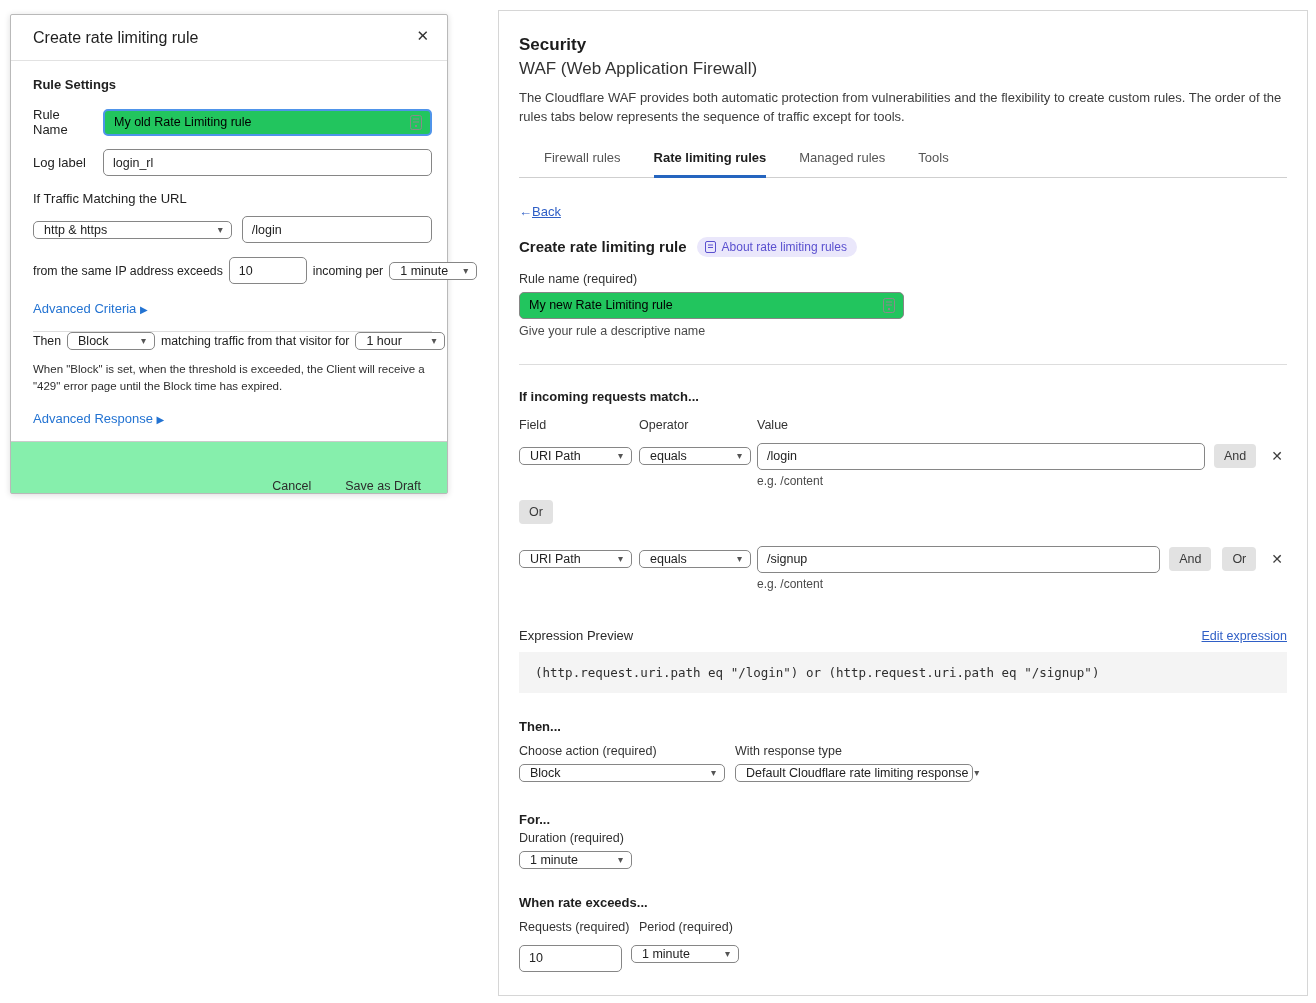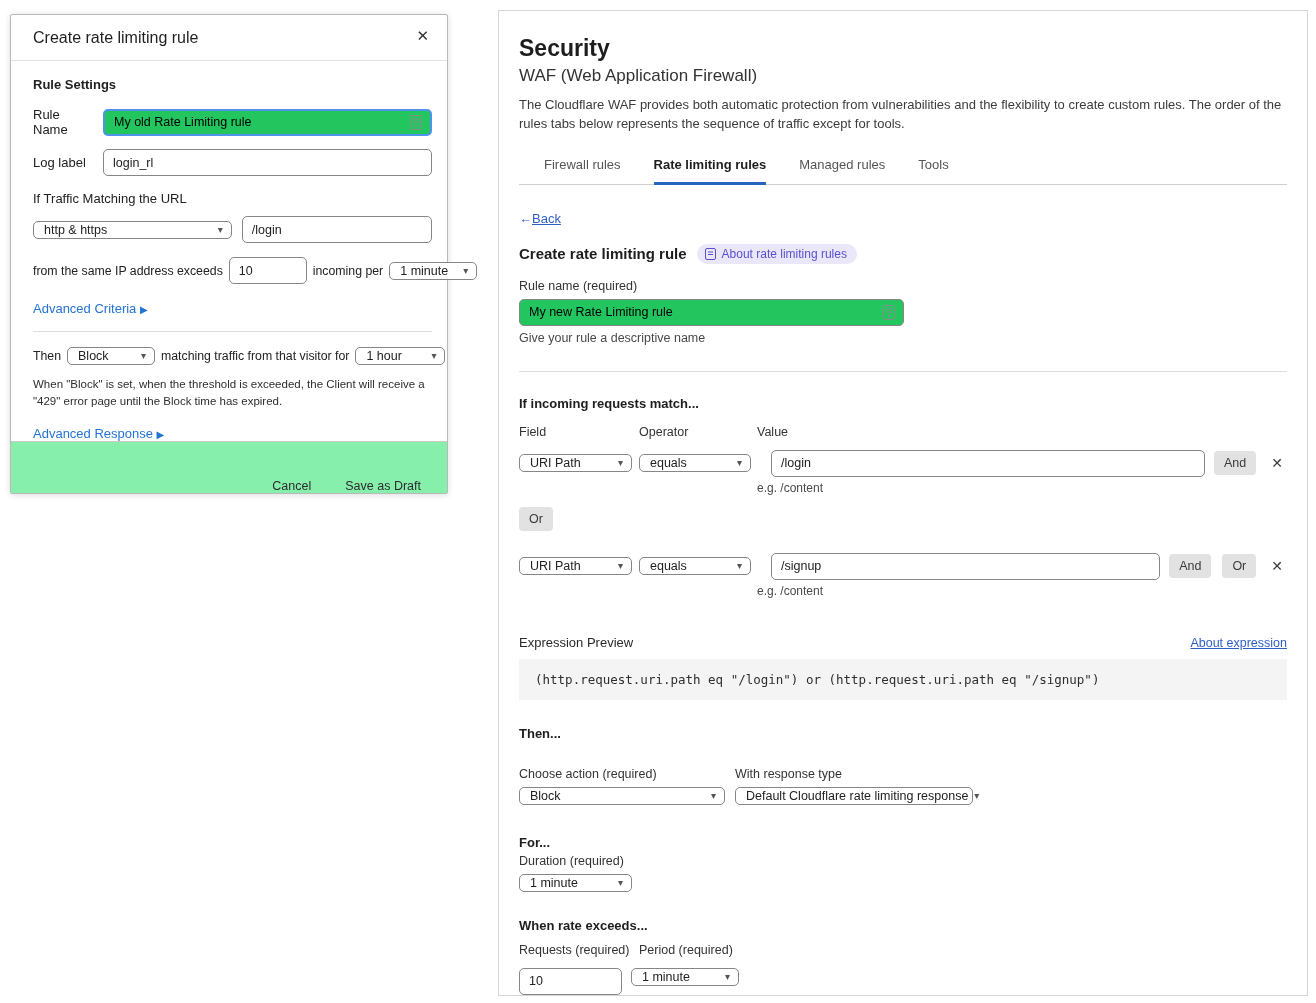--- a/index.html
+++ b/index.html
@@ -42,42 +42,42 @@
   .ld-note { font-size:11.5px; color:#2e2e2e; line-height:1.5; margin-top:11px; padding-right:6px; }
   .ld-footer { position:absolute; left:0; right:0; bottom:0; height:52px; background:#86efac;
                border-top:1px solid #cbcbcb; display:flex; align-items:flex-end; justify-content:flex-end;
                gap:34px; padding-right:26px; }
   .ld-footer-btn { background:none; border:none; font-size:12.5px; color:#2c2c2c;
                    font-family:"Liberation Sans", sans-serif; cursor:pointer; }
 
   
   .waf-panel { position:absolute; left:498px; top:10px; width:810px; height:986px;
                background:#fff; border:1px solid #d6d6d6; padding:22px 20px; overflow:hidden; }
-  .waf-title { font-size:23px; font-weight:700; color:#1d1d1d; margin:2px 0 4px; }
+  .waf-title { font-size:17px; font-weight:700; color:#1d1d1d; margin:2px 0 4px; }
   .waf-subtitle { font-size:17px; font-weight:400; color:#333; margin-bottom:10px; }
   .waf-desc { font-size:13px; color:#3c3c3c; line-height:1.45; max-width:768px; }
   .tabs { display:flex; gap:33px; margin-top:17px; padding-left:25px; border-bottom:1px solid #cfcfcf; }
   .tab { font-size:13px; color:#555; padding:6px 0 10px; cursor:pointer; border-bottom:3px solid transparent; margin-bottom:-1px; }
   .tab.active { color:#1d1d1d; font-weight:700; border-bottom-color:#2565bf; }
   .back-link { display:inline-flex; align-items:center; margin-top:26px; font-size:13px; color:#2f5fc6; cursor:pointer; }
   .back-link .bl-text { text-decoration:underline; }
   .heading-row { display:flex; align-items:center; gap:10px; margin:17px 0 15px; }
   .waf-h2 { font-size:15px; font-weight:700; color:#1d1d1d; }
   .badge { display:inline-flex; align-items:center; gap:6px; background:#eae7fb; color:#5a50cf;
            border-radius:11px; padding:3px 10px 3px 8px; font-size:12px; cursor:pointer; }
   .field-label { font-size:12.5px; color:#333; margin-bottom:6px; white-space:nowrap; }
   .helper { font-size:12.5px; color:#4a4a4a; margin-top:5px; }
   .waf-rule-name .inp-wrap { width:385px; }
   .sect-divider { border-top:1px solid #ddd; margin:26px 0 24px; }
   .bold-heading { font-size:13px; font-weight:700; color:#1d1d1d; }
   .match-labels { display:flex; margin:14px 0 5px; }
   .match-labels .l1 { width:120px; } .match-labels .l2 { width:118px; }
   .cond-row { display:flex; align-items:center; }
   .cond-row .f-sel { width:113px; margin-right:7px; flex-shrink:0; }
-  .cond-row .o-sel { width:112px; margin-right:20px; flex-shrink:0; }
+  .cond-row .o-sel { width:112px; margin-right:6px; flex-shrink:0; }
   .cond-row .v-inp { flex:1; margin-right:9px; }
   .cond-row .gbtn { margin-right:11px; }
   .cond-helper { margin-left:238px; margin-top:4px; font-size:12px; color:#4a4a4a; }
   .or-connector { margin:12px 0 19px; }
   .expr-header { display:flex; align-items:baseline; justify-content:space-between; margin-top:37px; }
   .expr-label { font-size:13px; color:#2a2a2a; }
   .edit-link { font-size:12.5px; color:#2f5fc6; text-decoration:underline; cursor:pointer; }
   .expr-box { background:#f4f4f4; margin-top:9px; padding:13px 16px;
               font-family:"DejaVu Sans Mono", monospace; font-size:12.5px; color:#2e2e2e; }
   .col-group { display:flex; }
@@ -142,21 +142,21 @@
         <span class="caret">▾</span>
       </div>
     </div>
 
     <div style="margin-top:15px;">
       <a class="blue-link"><span>Advanced Criteria</span> <span style="font-size:10px;">▶</span></a>
     </div>
 
     <div class="divider" style="margin-top:14px;"></div>
 
-    <div class="ld-inline" style="margin-top:15px;">
+    <div class="ld-inline" style="">
       <span>Then</span>
       <div class="sel" style="width:88px; flex-shrink:0;">
         <span>Block</span>
         <span class="caret">▾</span>
       </div>
       <span>matching traffic from that visitor for</span>
       <div class="sel" style="width:90px; flex-shrink:0;">
         <span>1 hour</span>
         <span class="caret">▾</span>
       </div>
@@ -270,26 +270,26 @@
     </div>
     <input class="inp v-inp" value="/signup" style="">
     <button class="gbtn">And</button>
     <button class="gbtn">Or</button>
     <button class="xbtn"><span>✕</span></button>
   </div>
   <div class="cond-helper">e.g. /content</div>
 
   <div class="expr-header">
     <div class="expr-label">Expression Preview</div>
-    <a class="edit-link">About expression</a>
+    <a class="edit-link">Edit expression</a>
   </div>
   <div class="expr-box">(http.request.uri.path eq "/login") or (http.request.uri.path eq "/signup")</div>
 
   <div class="bold-heading mt26">Then...</div>
-  <div class="col-group" style="margin-top:26px;">
+  <div class="col-group" style="margin-top:10px;">
     <div class="col" style="margin-right:10px;">
       <div class="field-label">Choose action (required)</div>
       <div class="sel w206">
         <span>Block</span>
         <span class="caret">▾</span>
       </div>
     </div>
     <div class="col" style="margin-right:15px;">
       <div class="field-label">With response type</div>
       <div class="sel w238">

